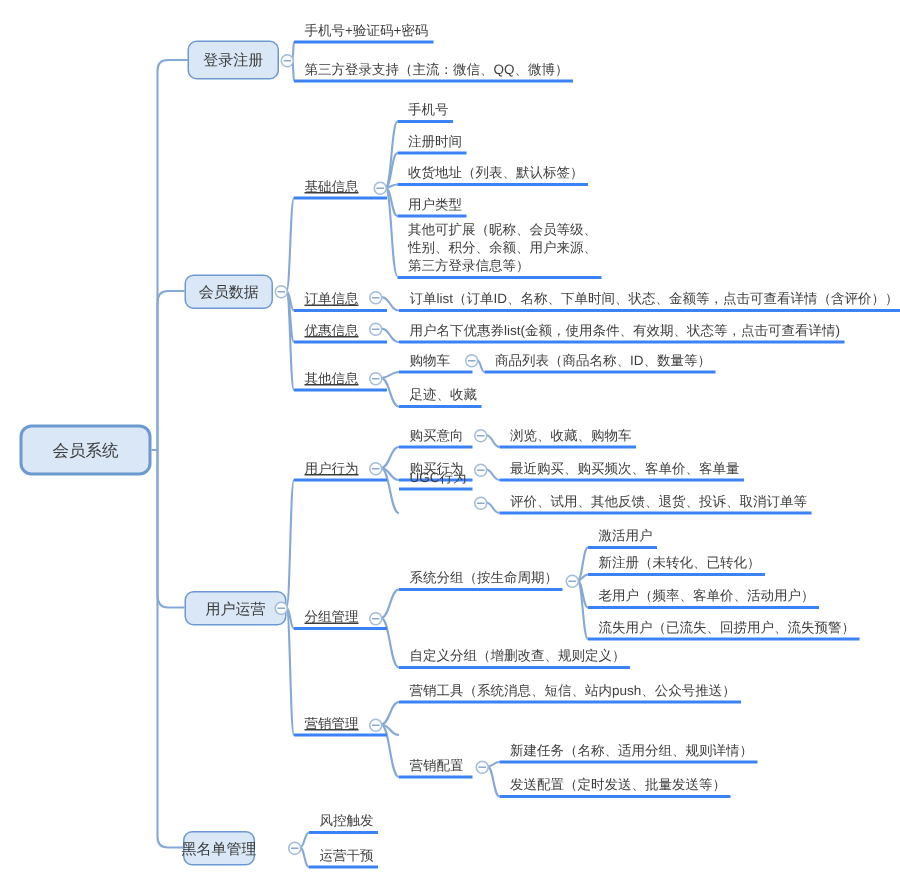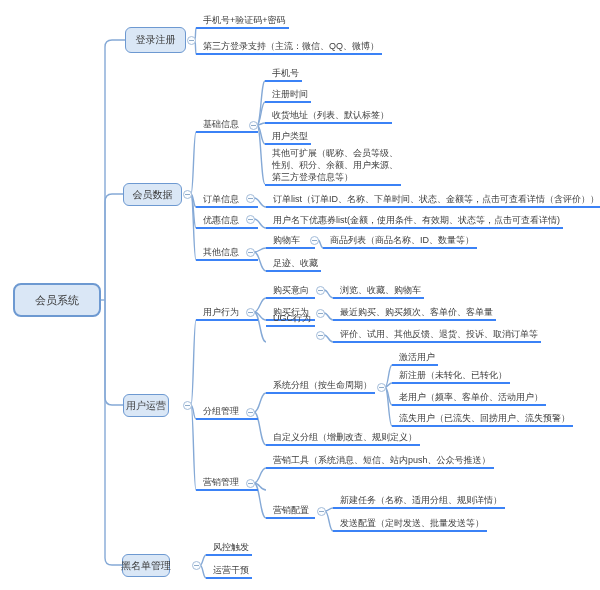--- a/index.html
+++ b/index.html
@@ -19,21 +19,21 @@
     font-size:10px;color:#3a3a3a;white-space:nowrap;
   }
   .bx.root{border-width:2.5px;border-radius:8px;font-size:11px;}
   
   .ln{
     position:absolute;font-size:9px;line-height:12px;color:#3d3d3d;
     padding:0 3px 1px 7px;border-bottom:2px solid #3b82f6;
     white-space:nowrap;
   }
   .ln.wrap{white-space:normal;width:126px;}
-  .ln.hc1{min-width:52px;}   
+  .ln.hc1{min-width:52px;text-decoration:underline;}   
   .ln.hc2{min-width:39px;}   
   
   .clps{
     position:absolute;width:9px;height:9px;box-sizing:border-box;
     border:1px solid #a3bcd9;border-radius:50%;background:#fbfdff;
   }
   .clps i{display:block;width:5px;height:1px;background:#8fabc9;margin:3px auto 0;}
 </style>
 </head>
 <body>
@@ -92,21 +92,21 @@
     <path d="M325 511 C329 511 329 508 333 508"></path>
     <path d="M325 511 C329 511 329 531 333 531"></path>
 
     <path d="M200 565 C203 565 203 555 206 555"></path>
     <path d="M200 565 C203 565 203 578 206 578"></path>
   </svg>
 
   <div class="bx root" style="left:13px;top:283px;width:88px;height:34px">会员系统</div>
   <div class="bx" style="left:125px;top:27px;width:61px;height:26px">登录注册</div>
   <div class="bx" style="left:123px;top:183px;width:59px;height:23px">会员数据</div>
-  <div class="bx" style="left:123px;top:394px;width:46px;height:23px">用户运营</div>
+  <div class="bx" style="left:123px;top:394px;width:68px;height:23px">用户运营</div>
   <div class="bx" style="left:122px;top:554px;width:48px;height:23px">黑名单管理</div>
 
   <div class="ln" style="left:196px;top:14px">手机号+验证码+密码</div>
   <div class="ln" style="left:196px;top:40px">第三方登录支持（主流：微信、QQ、微博）</div>
 
   <div class="ln hc1" style="left:196px;top:118px">基础信息</div>
   <div class="ln" style="left:265px;top:67px">手机号</div>
   <div class="ln" style="left:265px;top:88px">注册时间</div>
   <div class="ln" style="left:265px;top:109px">收货地址（列表、默认标签）</div>
   <div class="ln" style="left:265px;top:130px">用户类型</div>

